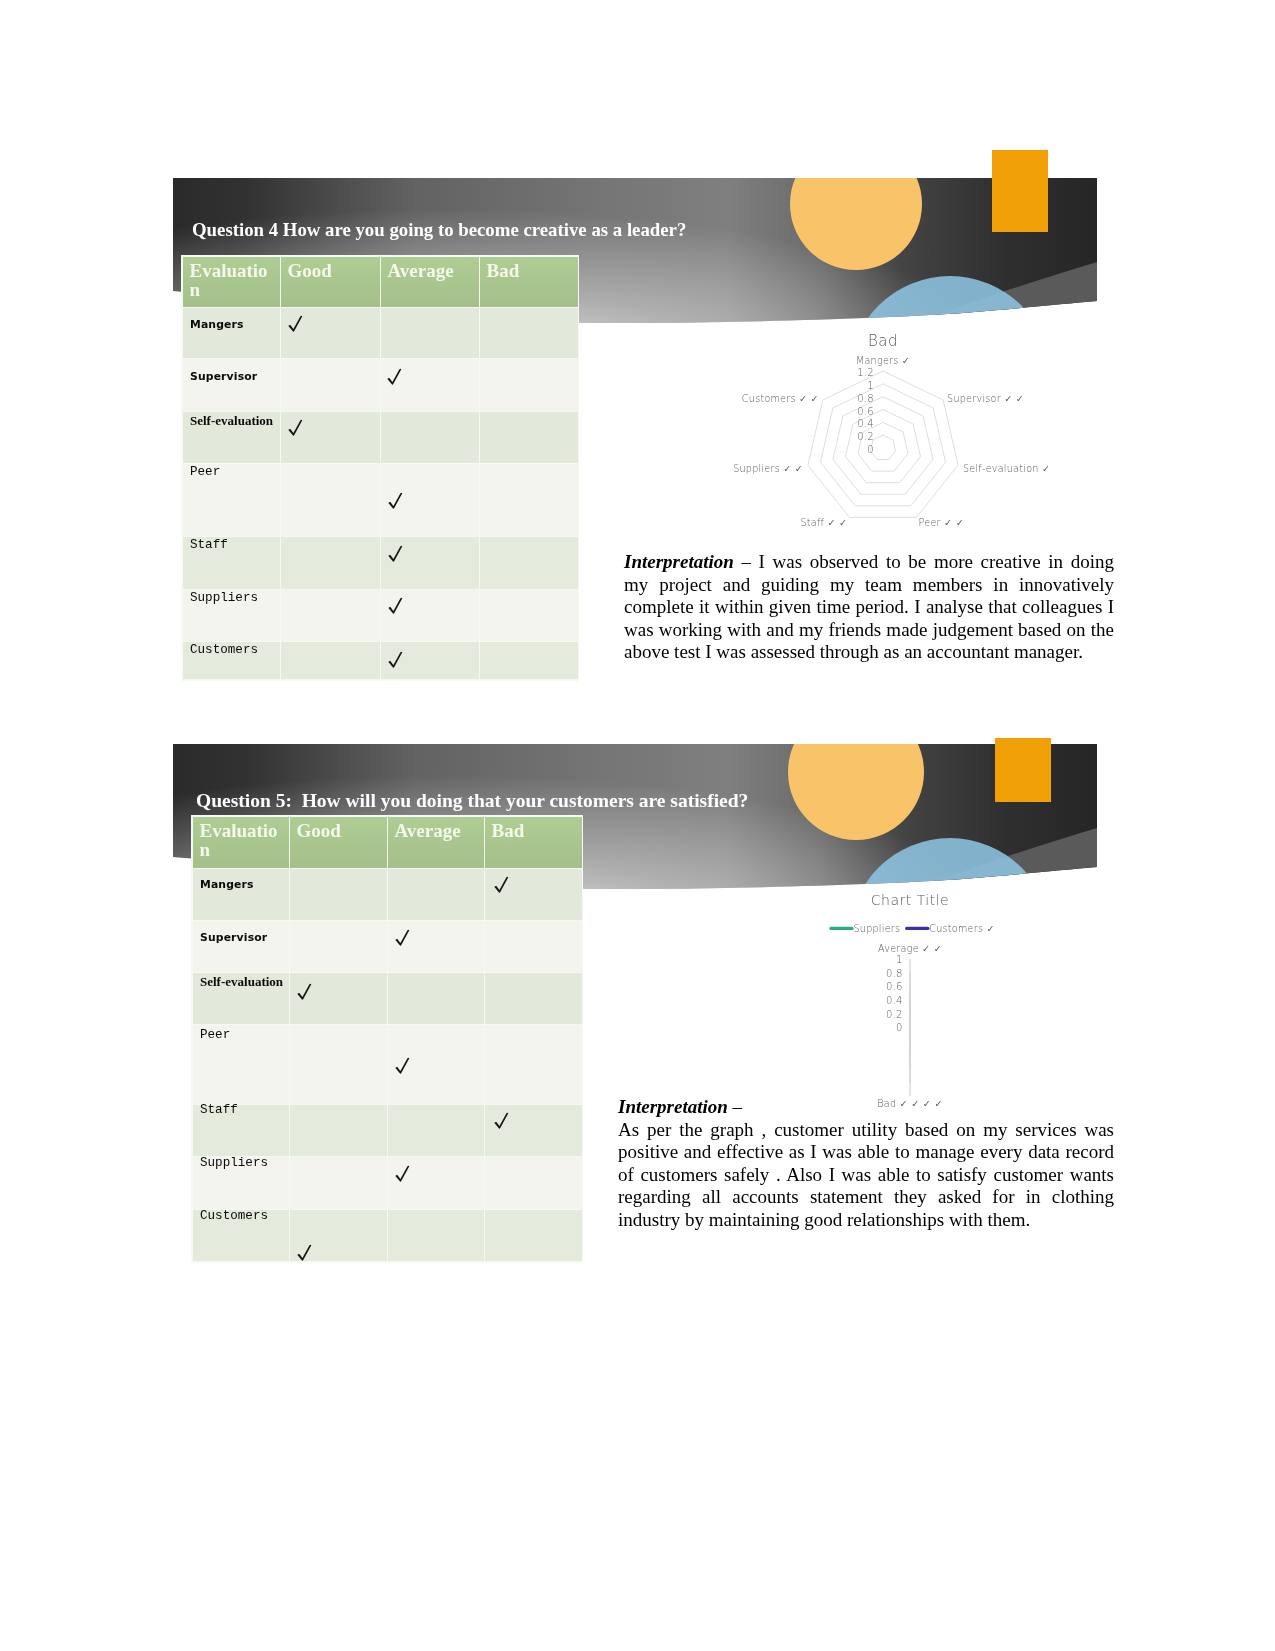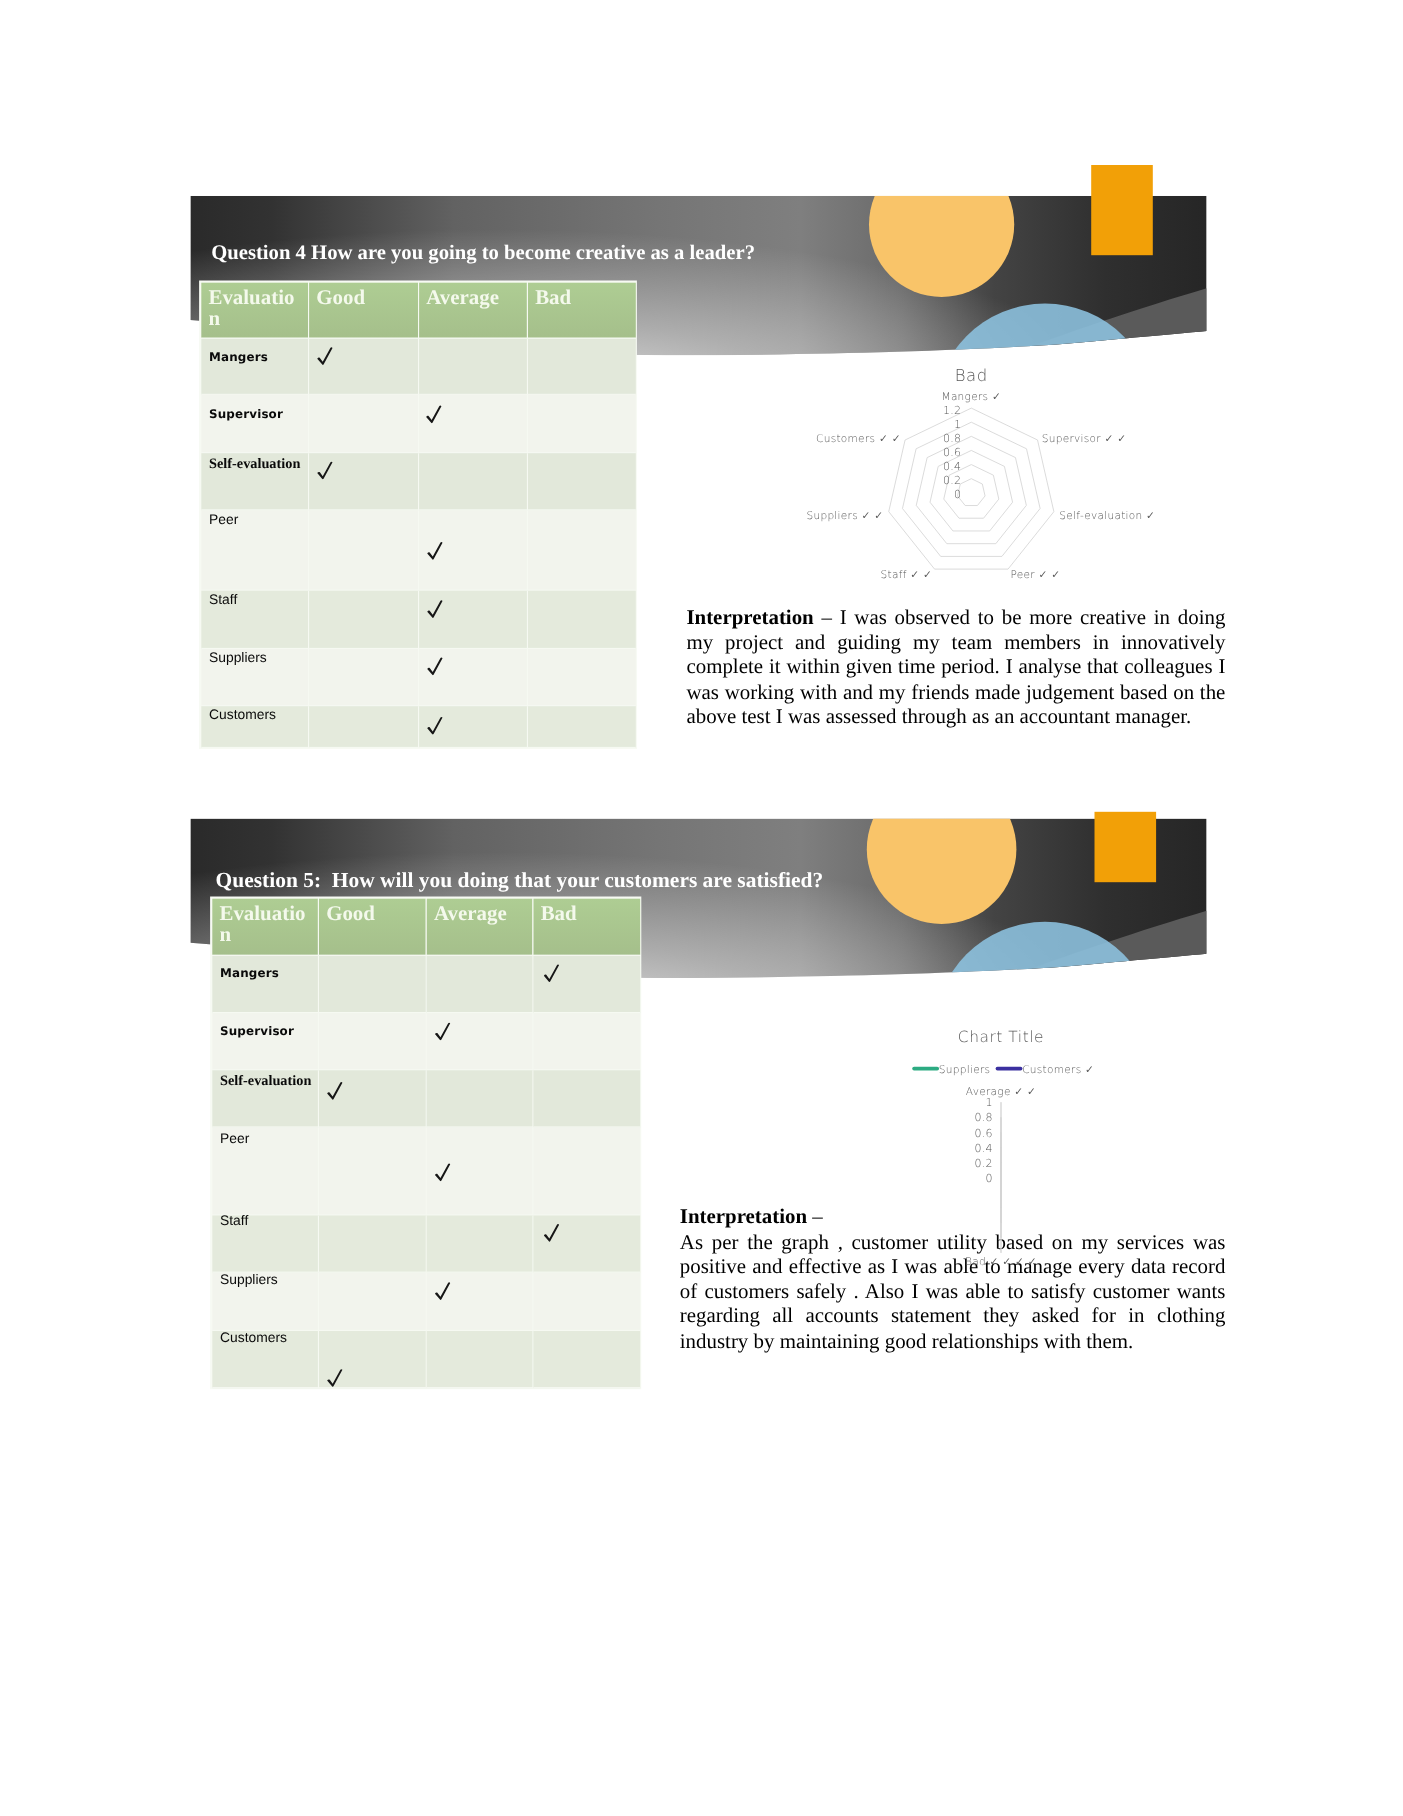--- a/index.html
+++ b/index.html
@@ -24,26 +24,26 @@
      border-right:1.4px solid #f6f9f2;border-bottom:1.4px solid #f6f9f2;
      word-break:break-all;}
   .qtable td{vertical-align:top;position:relative;
      border-right:1.4px solid #f6f9f2;border-bottom:1.4px solid #f6f9f2;
      word-break:break-all;}
   .qtable th:last-child,.qtable td:last-child{border-right:0;}
   .rlabel{padding:4px 0 0 7px;color:#0a0a0a;position:relative;z-index:3;}
   .mark{position:absolute;width:15px;height:17px;}
   .st-bsans{font-family:"DejaVu Sans",sans-serif;font-weight:bold;font-size:10.8px;letter-spacing:0.15px;}
   .st-bserif{font-family:"Liberation Serif",serif;font-weight:bold;font-size:13px;white-space:nowrap;}
-  .st-serif{font-family:Liberation Sans, sans-serif;font-weight:normal;font-size:12.6px;}
+  .st-serif{font-family:Liberation Mono, monospace;font-weight:normal;font-size:12.6px;}
 
   
   .interp{position:absolute;font-family:"Liberation Serif",serif;font-size:19px;
      line-height:22.6px;color:#000;text-align:justify;}
-  .interp b{font-weight:bold;}
+  .interp b{font-weight:bold;font-style:italic;}
 
   
   .chart{position:absolute;}
   .chart svg{display:block;overflow:visible;}
   .ctitle{position:absolute;text-align:center;font-family:"DejaVu Sans",sans-serif;
      font-weight:300;font-size:15px;color:#5a5a5a;line-height:1;letter-spacing:0.5px;}
   .clabel{font-family:"DejaVu Sans",sans-serif;font-weight:300;font-size:9.6px;fill:#595959;letter-spacing:0.25px;}
   .ctick{font-family:"DejaVu Sans",sans-serif;font-weight:300;font-size:10px;fill:#595959;letter-spacing:0.2px;}
   .cleg{font-family:"DejaVu Sans",sans-serif;font-weight:300;font-size:9.6px;fill:#595959;letter-spacing:0.25px;}
 </style>
@@ -345,21 +345,21 @@
             <svg class="mark" viewBox="0 0 15 17" style="left:6.5px;top:34.0px;">
               <path d="M0.4,11.1 C1.1,10.0 2.0,9.6 2.8,10.4 L5.4,13.9 L12.3,1.4 C12.9,0.4 13.8,0.7 14.3,1.3 L6.3,16.1 C5.8,17.0 5.2,16.9 4.8,16.2 Z" fill="#171717"></path>
             </svg>
           </td>
           <td style="background:#e4eadc;"></td>
           <td style="background:#e4eadc;"></td>
         </tr>
       </tbody>
     </table>
 <div class="interp" style="left:618px;top:1096px;width:496px;"><b>Interpretation</b><span> –</span><br><span>As per the graph , customer utility based on my services was positive and effective as I was able to manage every data record of customers safely . Also I was able to satisfy customer wants regarding all accounts statement they asked for in clothing industry by maintaining good relationships with them.</span></div>
-<div class="chart" style="left:790px;top:886px;width:320px;height:230px;margin-top:43px;">
+<div class="chart" style="left:790px;top:886px;width:320px;height:230px;">
       <div class="ctitle" style="left:-30px;top:7px;width:300px;font-size:14px;">Chart Title</div>
       <svg width="320" height="230" viewBox="0 0 320 230" style="overflow:visible">
         <polygon points="120.00,73.00 120.00,210.00" fill="none" stroke="#d3d3d3" stroke-width="0.75"></polygon>
         <polygon points="120.00,86.70 120.00,196.30" fill="none" stroke="#d3d3d3" stroke-width="0.75"></polygon>
         <polygon points="120.00,100.40 120.00,182.60" fill="none" stroke="#d3d3d3" stroke-width="0.75"></polygon>
         <polygon points="120.00,114.10 120.00,168.90" fill="none" stroke="#d3d3d3" stroke-width="0.75"></polygon>
         <polygon points="120.00,127.80 120.00,155.20" fill="none" stroke="#d3d3d3" stroke-width="0.75"></polygon>
         <text class="ctick" x="112.5" y="76.8" text-anchor="end">1</text>
         <text class="ctick" x="112.5" y="90.5" text-anchor="end">0.8</text>
         <text class="ctick" x="112.5" y="104.2" text-anchor="end">0.6</text>

